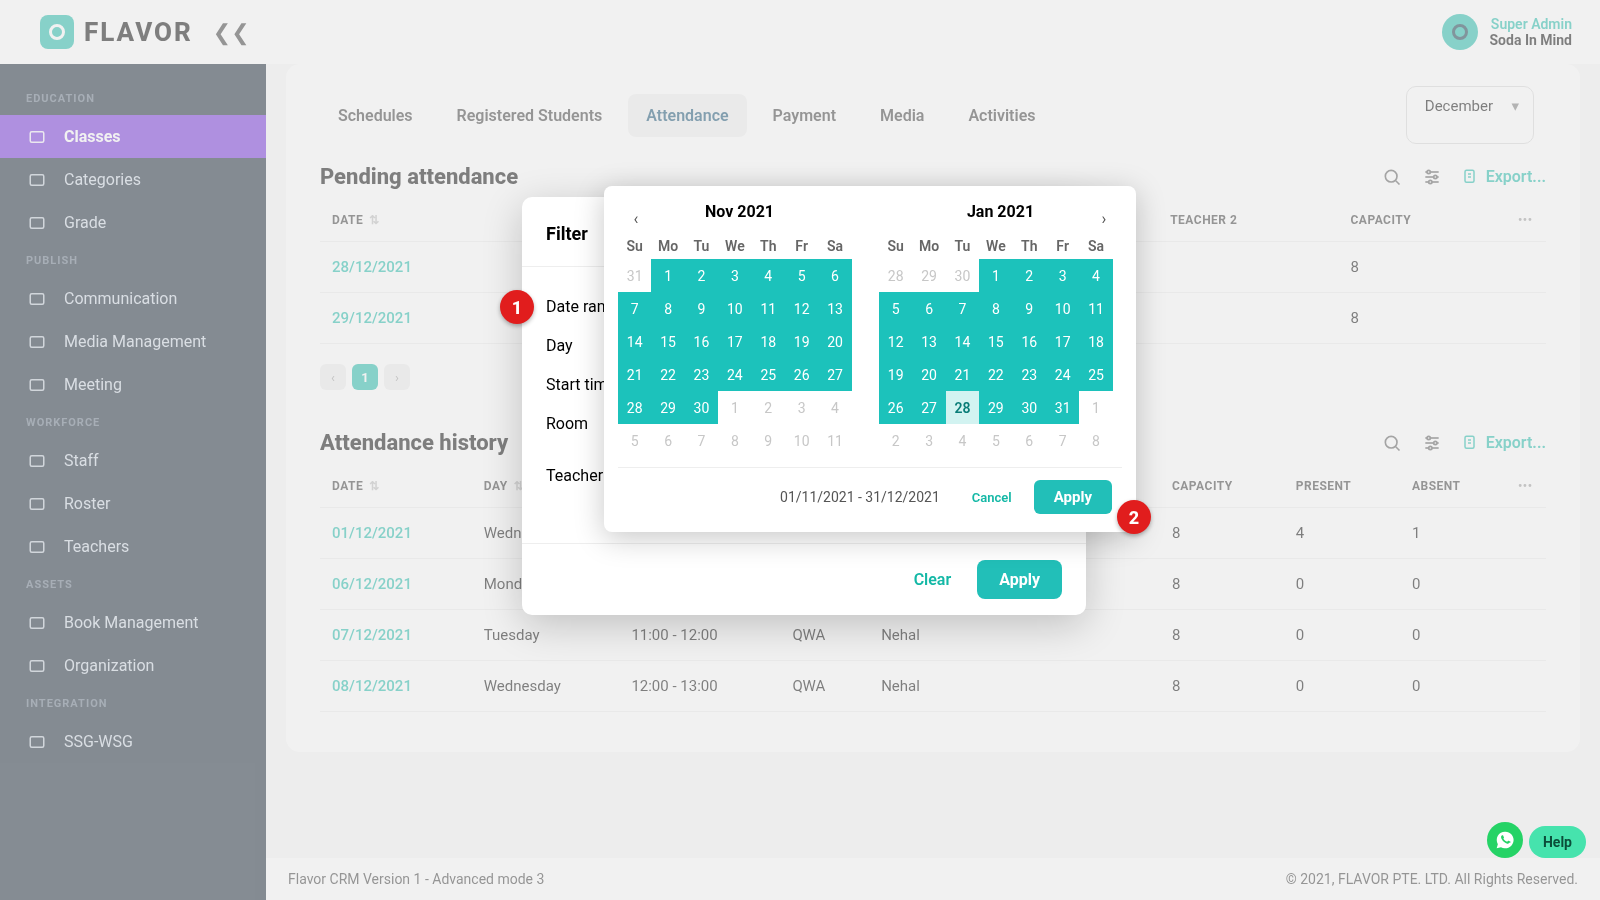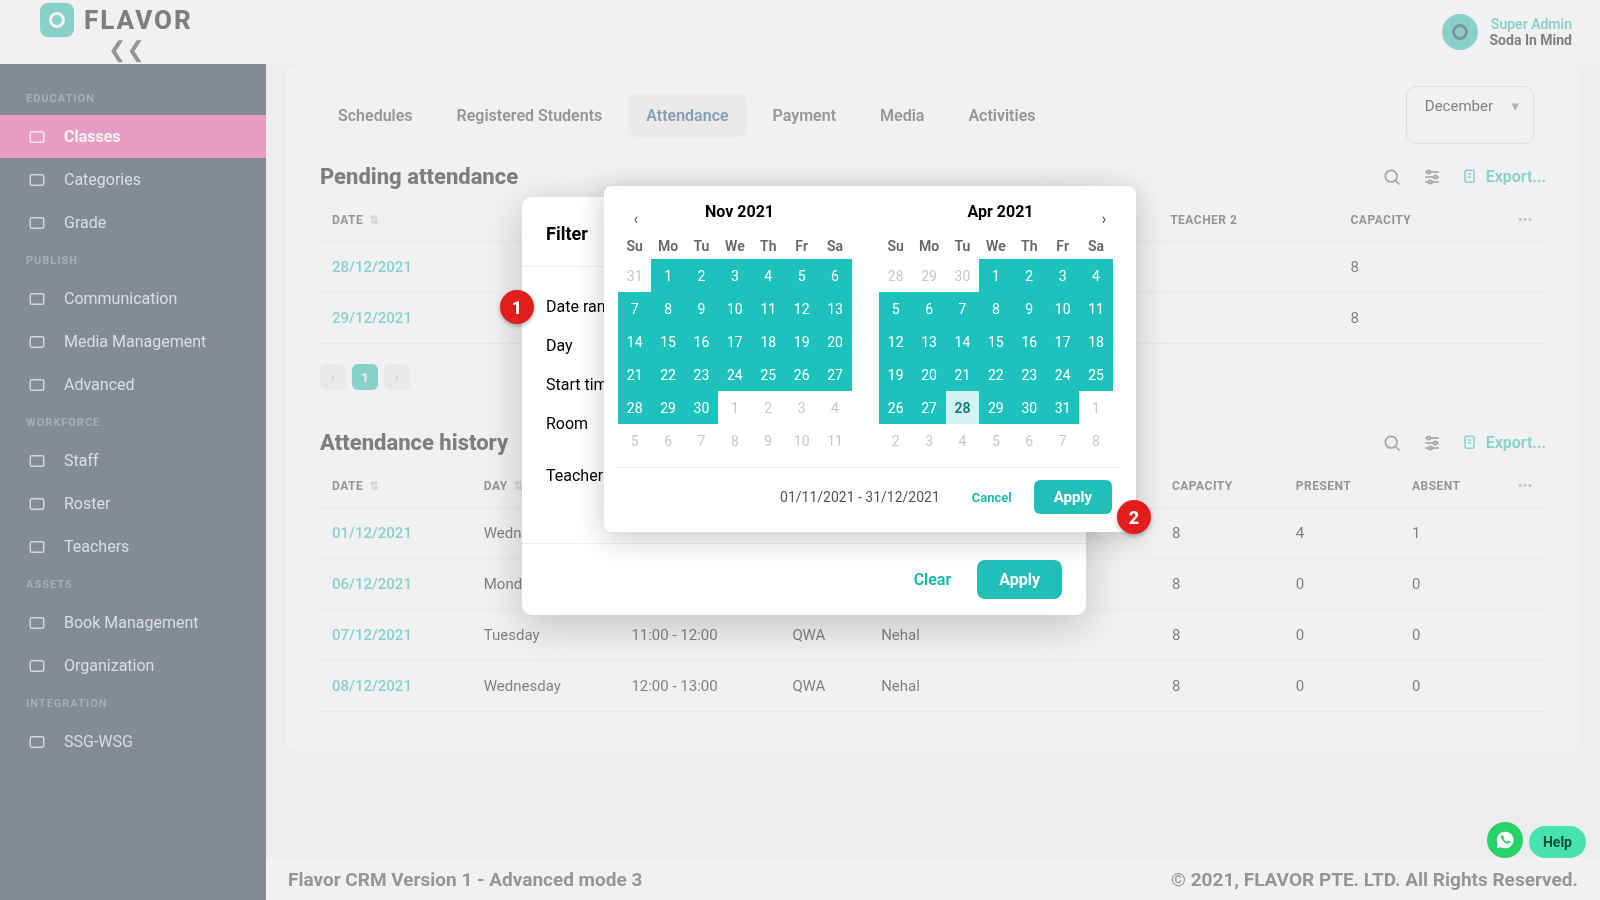--- a/index.html
+++ b/index.html
@@ -12,24 +12,24 @@
 .chevrons{margin-left:20px;color:#333;font-size:22px;}
 .header-user{display:flex;align-items:center;gap:12px;}
 .avatar{width:36px;height:36px;border-radius:50%;background:#14b8a6;display:flex;align-items:center;justify-content:center;}
 .avatar-inner{width:16px;height:16px;border-radius:50%;border:3px solid #083344;}
 .user-text{text-align:right;font-size:14px;}
 .user-role{color:#14b8a6;font-weight:600;}
 .user-name{font-weight:700;}
 .sidebar{position:absolute;top:64px;left:0;bottom:0;width:266px;background:#0f1e2e;color:#cbd5e1;padding-top:18px;overflow:hidden;}
 .side-heading{font-size:11px;font-weight:700;color:#5b6b7d;letter-spacing:1px;padding:10px 26px;}
 .side-item{display:flex;align-items:center;gap:16px;padding:12px 26px;font-size:16px;cursor:pointer;}
-.side-item.active{background:#ec4899;color:#fff;font-weight:700;}
+.side-item.active{background:#6d28d9;color:#fff;font-weight:700;}
 .side-item .ico{width:22px;height:18px;display:inline-flex;align-items:center;justify-content:center;opacity:.9;}
 .main{position:absolute;top:64px;left:266px;right:0;bottom:42px;background:#f7f7f7;padding:0 20px;overflow:hidden;}
-.footer{position:absolute;bottom:0;left:266px;right:0;height:42px;background:#fff;display:flex;align-items:center;justify-content:space-between;padding:0 22px;font-size:19px;color:#333;font-weight:bold;}
+.footer{position:absolute;bottom:0;left:266px;right:0;height:42px;background:#fff;display:flex;align-items:center;justify-content:space-between;padding:0 22px;font-size:14px;color:#333;}
 .card{background:#fff;border-radius:14px;margin-top:0;padding:22px 0 40px;}
 .tabs{display:flex;gap:8px;align-items:center;padding:0 34px;}
 .tab{padding:12px 18px;font-weight:600;color:#333;font-size:16px;}
 .tab.active{background:#f0f0f0;border-radius:8px;color:#0c4a6e;}
 .month-select{margin-left:auto;margin-right:12px;border:1px solid #d8d8d8;border-radius:10px;padding:10px 40px 28px 18px;background:#fff;font-size:15px;position:relative;}
 .month-select::after{content:"▾";position:absolute;right:14px;top:10px;color:#777;}
 .section{padding:20px 34px 0;}
 .section-head{display:flex;align-items:center;justify-content:space-between;margin-bottom:6px;}
 .section-title{font-size:22px;font-weight:800;}
 .section-tools{display:flex;gap:20px;align-items:center;color:#555;}
@@ -76,21 +76,21 @@
 .whats{width:36px;height:36px;border-radius:50%;background:#25d366;display:flex;align-items:center;justify-content:center;color:#fff;font-size:20px;}
 .help-pill{background:#46e3ad;color:#0b4d3a;font-weight:700;padding:8px 14px;border-radius:18px;font-size:14px;}
 svg{display:block;}
 </style>
 </head>
 <body>
 
 <div class="app-root">
 
   <div class="header">
-    <div style="display:flex;align-items:center;flex-direction:column;">
+    <div style="display:flex;align-items:center;">
       <div class="logo">
         <span class="logo-icon">
             <span class="logo-icon-inner"></span>
           </span>
         <span>FLAVOR</span>
       </div>
       <span class="chevrons">❮❮</span>
     </div>
     <div class="header-user">
       <div class="avatar">
@@ -145,21 +145,21 @@
           </svg>
         </span>
         <span>Media Management</span>
       </div>
       <div class="side-item">
         <span class="ico">
           <svg width="20" height="18" viewBox="0 0 24 24" fill="none" stroke="currentColor" stroke-width="2">
             <rect x="3" y="5" width="18" height="14" rx="2"></rect>
           </svg>
         </span>
-        <span>Advanced</span>
+        <span>Meeting</span>
       </div>
       <div class="side-heading">WORKFORCE</div>
       <div class="side-item">
         <span class="ico">
           <svg width="20" height="18" viewBox="0 0 24 24" fill="none" stroke="currentColor" stroke-width="2">
             <rect x="3" y="5" width="18" height="14" rx="2"></rect>
           </svg>
         </span>
         <span>Staff</span>
       </div>
@@ -490,21 +490,21 @@
             <div class="dp-cell other">5</div>
             <div class="dp-cell other">6</div>
             <div class="dp-cell other">7</div>
             <div class="dp-cell other">8</div>
             <div class="dp-cell other">9</div>
             <div class="dp-cell other">10</div>
             <div class="dp-cell other">11</div>
           </div>
         </div>
       <div class="dp-cal" id="cal-right">
-        <div class="dp-title">Apr 2021</div>
+        <div class="dp-title">Jan 2021</div>
       <div class="dp-row dp-head">
             <div class="dp-cell">Su</div>
             <div class="dp-cell">Mo</div>
             <div class="dp-cell">Tu</div>
             <div class="dp-cell">We</div>
             <div class="dp-cell">Th</div>
             <div class="dp-cell">Fr</div>
             <div class="dp-cell">Sa</div>
           </div>
           <div class="dp-row">

